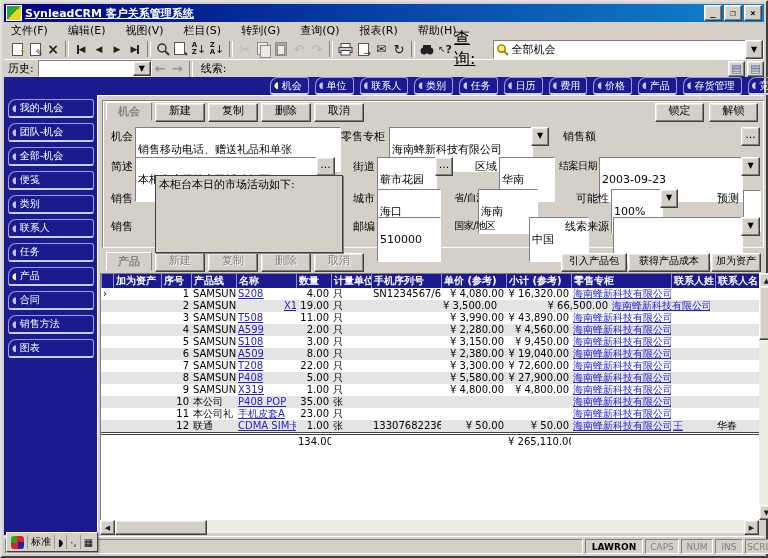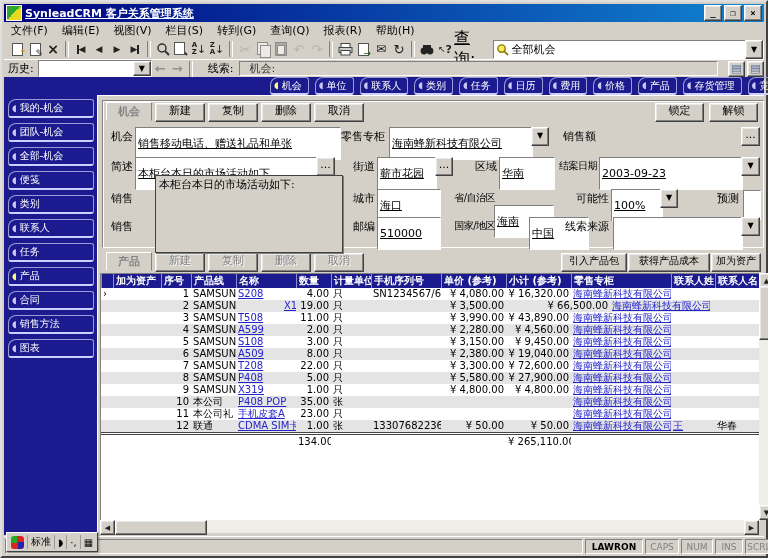--- a/index.html
+++ b/index.html
@@ -9,21 +9,21 @@
   .sunken{border:1px solid;border-color:#808080 #fff #fff #808080;background:#fff;}
   .btn{font-size:11px;text-align:center;line-height:14px;cursor:default;white-space:nowrap;overflow:hidden;}
   .btn.disabled{color:#808080;text-shadow:1px 1px 0 #fff;}
   
   .titlebar{position:absolute;left:2px;top:2px;right:2px;height:18px;background:linear-gradient(90deg,#000080,#1084d0);display:flex;align-items:center;padding:0 2px;}
   .app-icon{width:14px;height:14px;margin-right:3px;background:linear-gradient(135deg,#2fa82f 50%,#e8d820 50%);border:1px solid #fff;}
   .title{color:#fff;font-weight:bold;font-size:11px;white-space:nowrap;text-decoration:underline;}
   .winbtns{margin-left:auto;display:flex;gap:2px;}
   .winbtn{width:16px;height:14px;font-size:9px;font-weight:bold;display:flex;align-items:center;justify-content:center;font-family:"DejaVu Sans Mono",monospace;}
   
-  .menubar{position:absolute;left:2px;top:20px;right:2px;height:17px;display:flex;align-items:center;gap:14px;padding-left:7px;font-size:11px;}
+  .menubar{position:absolute;left:2px;top:20px;right:2px;height:17px;display:flex;align-items:center;gap:20px;padding-left:7px;font-size:11px;}
   
   .toolbar{position:absolute;left:2px;top:37px;right:2px;height:20px;display:flex;align-items:center;padding-left:4px;border-bottom:1px solid #fff;}
   .tbico{width:18px;height:18px;display:inline-flex;align-items:center;justify-content:center;font-size:12px;color:#222;position:relative;}
   .tbico.disabled{color:#9a9a9a;filter:grayscale(1) opacity(.55);}
   .tbsep{width:2px;height:16px;margin:0 3px;border-left:1px solid #808080;border-right:1px solid #fff;}
   .pg{display:inline-block;width:9px;height:11px;background:#fff;border:1px solid #555;}
   .ov{position:absolute;right:1px;bottom:0;font-size:9px;color:#333;}
   .srt{font-size:7px;line-height:7px;font-weight:bold;}
   .ar{font-size:11px;}
   .bar{display:inline-block;width:2px;height:9px;background:#222;}
@@ -40,21 +40,21 @@
   .navtabs{position:absolute;left:2px;top:75px;right:2px;height:18px;background:#1b1b8f;display:flex;align-items:center;gap:6px;padding-left:266px;}
   .tabpill{display:inline-flex;align-items:center;gap:3px;height:15px;padding:0 6px 0 3px;border:1px solid #9b9bd8;border-radius:8px 3px 3px 3px;color:#fff;font-size:10px;white-space:nowrap;border-bottom:2px solid #cfcfff;}
   .crescent{font-size:9px;color:#c8c8f2;line-height:9px;}
   .tabpill.active .crescent{color:#ffff7d;}
   .sidebar{position:absolute;left:2px;top:93px;width:93px;bottom:21px;background:#1b1b8f;padding-top:4px;}
   .sideitem{display:flex;align-items:center;gap:3px;height:16px;margin:0 3px 5px 4px;padding:0 4px 0 3px;border:1px solid #9b9bd8;border-radius:8px 3px 3px 3px;color:#fff;font-size:10px;white-space:nowrap;border-bottom:2px solid #cfcfff;}
   
   .main{position:absolute;left:95px;top:93px;right:2px;bottom:21px;background:#d4d0c8;border-left:1px solid #fff;border-top:1px solid #fff;}
   .lbl{position:absolute;font-size:11px;white-space:nowrap;text-align:right;}
   .lbl.sm{font-size:10px;letter-spacing:-0.5px;}
-  .fld{position:absolute;height:15px;background:#fff;border:1px solid;border-color:#808080 #fff #fff #808080;font-size:11px;padding:8px 2px;white-space:nowrap;overflow:hidden;line-height:15px;text-decoration:underline;}
+  .fld{position:absolute;height:15px;background:#fff;border:1px solid;border-color:#808080 #fff #fff #808080;font-size:11px;padding:14px 2px;white-space:nowrap;overflow:hidden;line-height:15px;}
   .abtn{position:absolute;height:17px;}
   .sectab{position:absolute;width:44px;height:17px;color:#848484;font-weight:bold;font-size:11px;text-align:center;line-height:17px;background:#d4d0c8;border:1px solid;border-color:#fff #808080 #d4d0c8 #fff;}
   .oppbox{position:absolute;left:4px;top:4px;width:660px;height:146px;border:1px solid;border-color:#808080 #fff #fff #808080;box-shadow:inset 1px 1px 0 #fff;}
   .popup{position:absolute;left:57px;top:79px;width:180px;height:74px;background:#d4d0c8;border:1px solid #404040;box-shadow:1px 1px 0 #808080;font-size:11px;padding:1px 3px;z-index:5;}
   
   .grid{position:absolute;left:2px;top:177px;width:659px;height:247px;background:#fff;border-left:1px solid #808080;border-top:1px solid #808080;overflow:hidden;}
   .grow{display:flex;height:12px;line-height:12px;font-size:10px;white-space:nowrap;}
   .grow.head{background:#1b1b8f;color:#fff;height:14px;line-height:14px;font-weight:bold;}
   .gcell{overflow:hidden;padding:0 2px;box-sizing:border-box;flex:none;}
   .head .gcell{border-left:1px solid #8f8fd0;}
@@ -215,24 +215,21 @@
   </div>
 
   <div class="histbar">
     <span>历史:</span>
     <span class="hcombo sunken">
       <span class="ddbtn raised" style="height:13px;">▼</span>
     </span>
     <span class="harrow">←</span>
     <span class="harrow">→</span>
     <span class="tbsep"></span>
-    <span style="margin-left:12px;">线索:</span>
-    <span class="hpanel">
-      <span>机会:</span>
-    </span>
+    <span style="margin-left:5px;">线索:</span>
     <span style="margin-left:auto;display:inline-flex;">
       <span class="hico raised">▤</span>
       <span class="hico raised">▤</span>
     </span>
   </div>
 
   <div class="navtabs" id="navtabs">
       <span class="tabpill active">
         <span class="crescent">◖</span>
         <span>机会</span>
@@ -355,21 +352,21 @@
     <div class="abtn raised btn" style="left:643px;top:61px;width:17px;font-size:8px;line-height:16px;">▼</div>
 
     
     <div class="popup">本柜台本日的市场活动如下:</div>
 
     
     <div class="lbl" style="left:11px;top:95px;width:24px;">销售</div>
     <div class="lbl" style="left:253px;top:95px;width:24px;">城市</div>
     <div class="fld" style="left:279px;top:93px;width:58px;">海口</div>
     <div class="lbl sm" style="left:341px;top:95px;width:56px;">省/自治区</div>
-    <div class="fld" style="left:396px;top:93px;width:54px;margin-top:16px;">海南</div>
+    <div class="fld" style="left:380px;top:93px;width:54px;">海南</div>
     <div class="lbl" style="left:473px;top:95px;width:38px;">可能性</div>
     <div class="fld" style="left:513px;top:93px;width:46px;">100%</div>
     <div class="abtn raised btn" style="left:562px;top:93px;width:16px;font-size:8px;line-height:16px;">▼</div>
     <div class="lbl" style="left:615px;top:95px;width:26px;">预测</div>
     <div class="fld" style="left:645px;top:94px;width:12px;height:12px;"></div>
 
     
     <div class="lbl" style="left:11px;top:123px;width:24px;">销售</div>
     <div class="lbl" style="left:253px;top:123px;width:24px;">邮编</div>
     <div class="fld" style="left:279px;top:121px;width:58px;">510000</div>
@@ -417,21 +414,21 @@
         </div>
         <div class="grow alt">
           <span class="gcell" style="width: 12px;"></span>
           <span class="gcell" style="width: 48px;"></span>
           <span class="gcell" style="width: 30px; text-align: right;">2</span>
           <span class="gcell" style="width: 45px;">SAMSUNG</span>
           <span class="gcell" style="width: 60px; padding-left: 48px;"><a class="glink">X199</a></span>
           <span class="gcell" style="width: 35px; text-align: right;">19.00</span>
           <span class="gcell" style="width: 40px;">只</span>
           <span class="gcell" style="width: 70px;"></span>
-          <span class="gcell" style="width: 65px; text-align: right;">¥ 3,500.00</span>
+          <span class="gcell" style="width: 65px; text-align: left;">¥ 3,500.00</span>
           <span class="gcell" style="width: 65px; text-align: right; margin-left: 39px;">¥ 66,500.00</span>
           <span class="gcell" style="width: 100px;"><a class="glink">海南蜂新科技有限公司</a></span>
           <span class="gcell" style="width: 44px;"></span>
           <span class="gcell" style="width: 43px;"></span>
         </div>
         <div class="grow">
           <span class="gcell" style="width: 12px;"></span>
           <span class="gcell" style="width: 48px;"></span>
           <span class="gcell" style="width: 30px; text-align: right;">3</span>
           <span class="gcell" style="width: 45px;">SAMSUNG</span>

